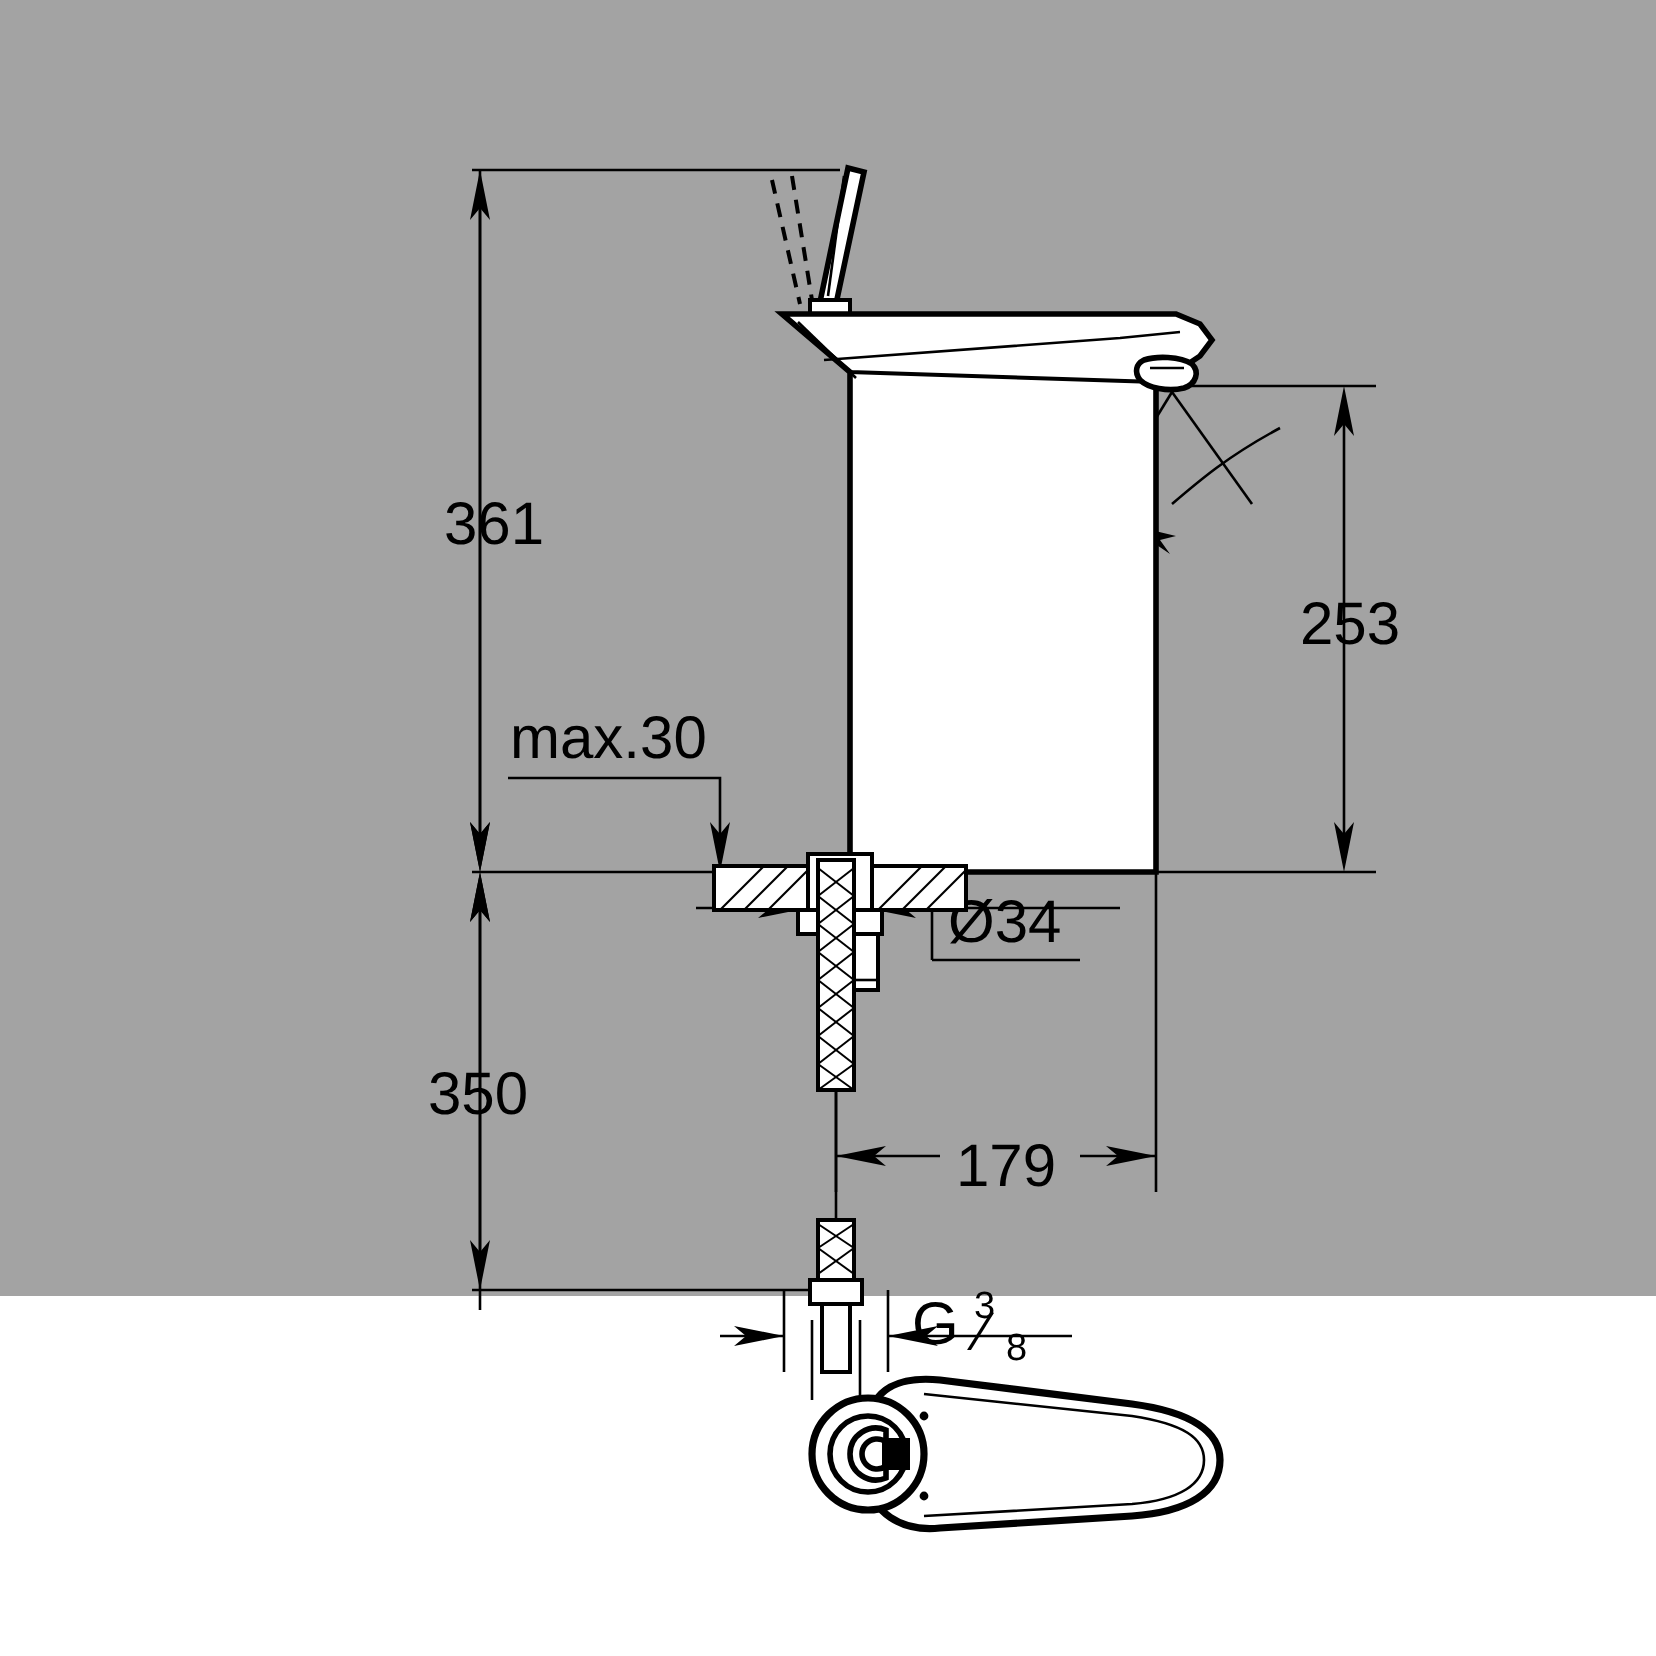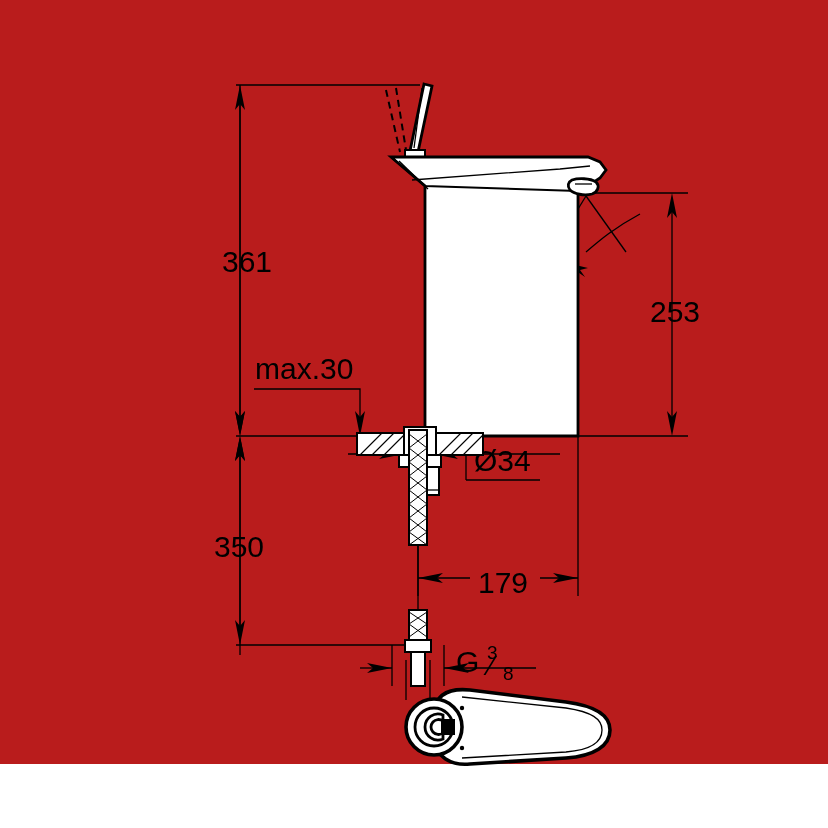--- a/index.html
+++ b/index.html
@@ -1,18 +1,18 @@
 <!DOCTYPE html>
 <html><head>
 <meta charset="utf-8">
 <style>
   html,body{margin:0;padding:0;background:#ffffff;}
   body{width:828px;height:828px;overflow:hidden;
        font-family:"Liberation Sans","DejaVu Sans",sans-serif;}
-  #stage{position:relative;width:828px;height:764px;background:#b91c1c;}
+  #stage{position:relative;width:828px;height:648px;background:#a3a3a3;}
   svg#drawing{position:absolute;left:0;top:0;width:828px;height:828px;display:block;}
   text{font-family:"Liberation Sans","DejaVu Sans",sans-serif;fill:#000;}
   .dimtext{font-size:30px;}
   .dimtext-sm{font-size:27px;}
   .frac-num{font-size:19px;}
   .ln{stroke:#000;fill:none;}
   .thin{stroke-width:1.3;}
   .med{stroke-width:2.0;}
   .thick{stroke-width:2.8;}
   .vthick{stroke-width:3.6;}

